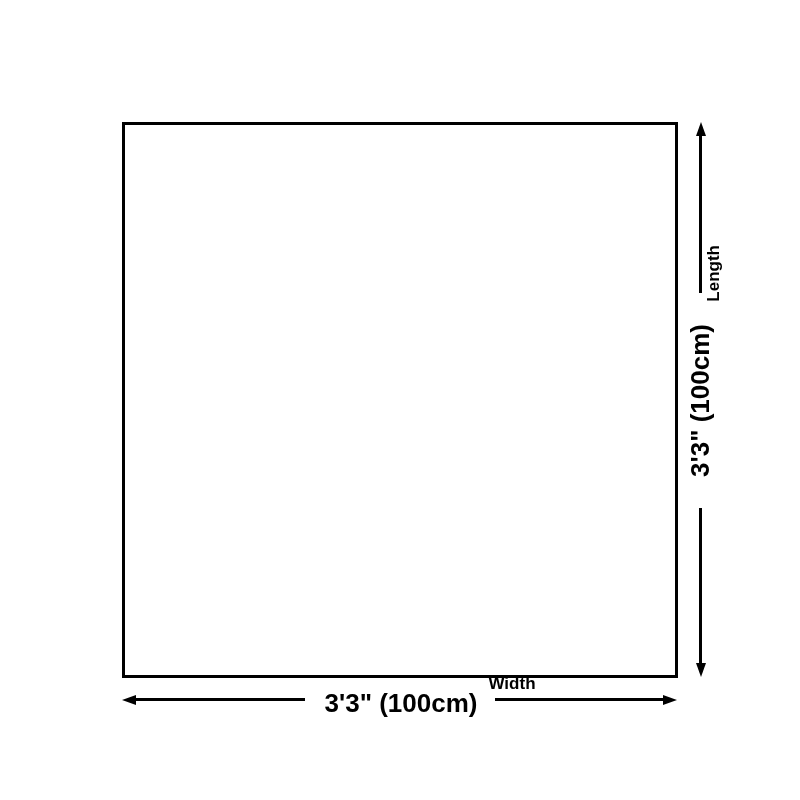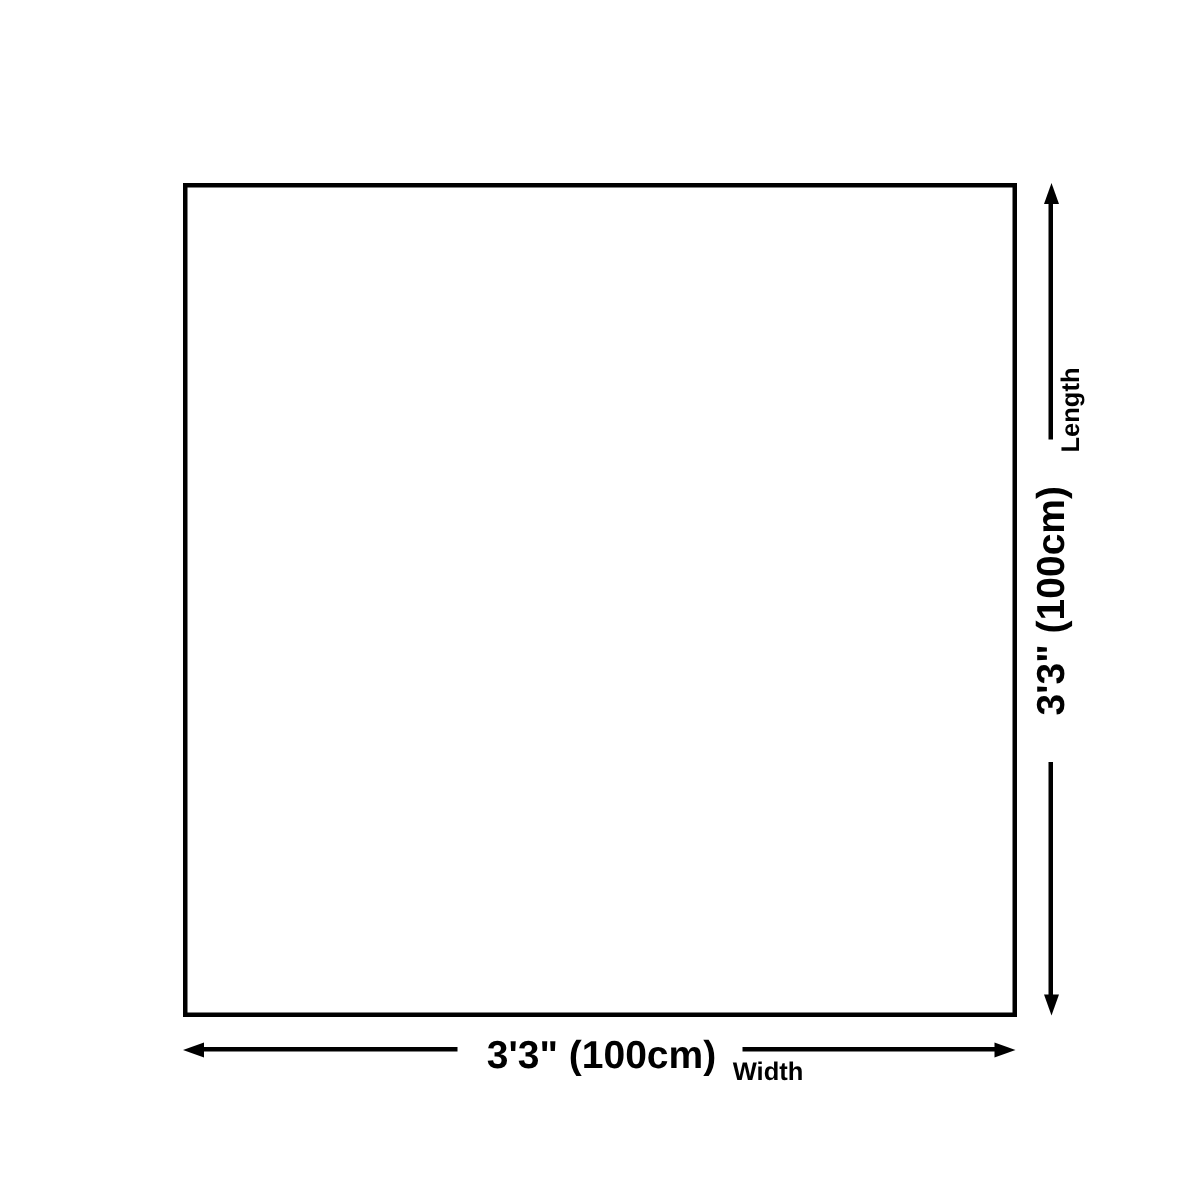--- a/index.html
+++ b/index.html
@@ -40,21 +40,21 @@
     color: var(--text, #000); font-weight: bold; white-space: nowrap;
     display: flex; align-items: center; justify-content: center;
   }
   .dim-value { font-size: 26px; }
   .dim-label { font-size: 17px; }
   .vert span { writing-mode: vertical-rl; transform: rotate(180deg); }
 
   .length-value { left: 682px; top: 326px; width: 36px; height: 148px; }
   .length-label { left: 701px; top: 243px; width: 26px; height: 60px; }
   .width-value  { left: 315px; top: 688px; width: 172px; height: 30px; }
-  .width-label  { left: 486px; top: 705px; width: 52px; height: 20px; }
+  .width-label  { left: 486px; top: 674px; width: 52px; height: 20px; }
 </style>
 </head>
 <body>
 
 <div class="stage">
 
   <div class="abs product-rect"></div>
 
   <div class="abs tri up"></div>
   <div class="abs line v-seg top"></div>

